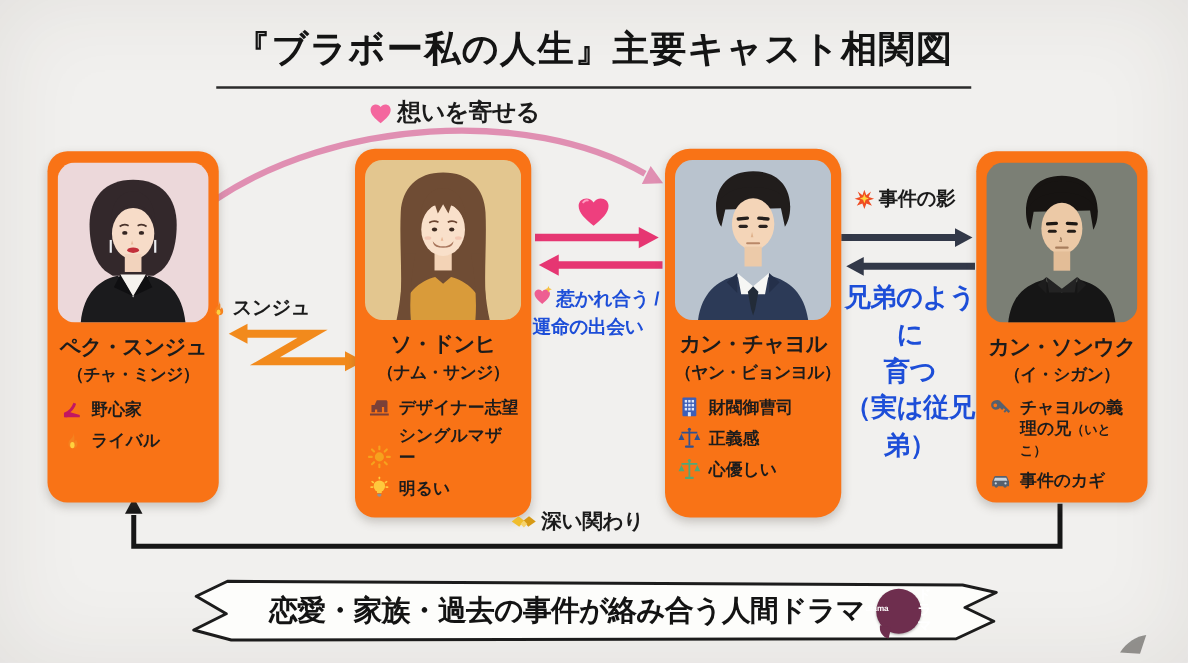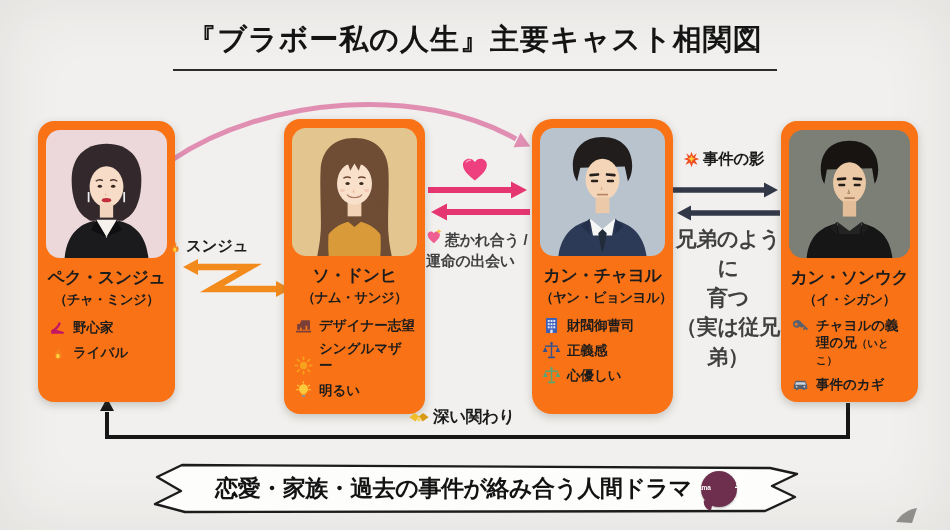--- a/index.html
+++ b/index.html
@@ -20,21 +20,21 @@
   .traits{margin-top:9px;padding:0 2px;}
   .trait{display:flex;align-items:flex-end;gap:6px;margin:6px 0;font-size:13.5px;font-weight:700;line-height:1.25;}
   .trait.multi{align-items:flex-start;}
   .ticon{width:19px;height:19px;flex:0 0 19px;display:inline-flex;}
   .ticon svg{width:100%;height:100%;}
   .tsmall{font-size:10.5px;font-weight:700;}
   
   .lbl{position:absolute;display:flex;align-items:center;gap:3px;font-weight:800;color:#1b1b1b;letter-spacing:-.3px;}
   .lbl .ic{display:inline-flex;}
   .lbl .ic svg{display:block;}
-  .lbl-col{position:absolute;font-weight:800;color:#404040;letter-spacing:-.3px;line-height:1.4;}
+  .lbl-col{position:absolute;font-weight:800;color:#1d4ed8;letter-spacing:-.3px;line-height:1.4;}
   .overlay{position:absolute;left:0;top:0;width:950px;height:530px;pointer-events:none;}
   
   .banner{position:absolute;left:152px;top:461px;width:648px;height:55px;}
   .banner svg.ribbon{position:absolute;left:0;top:0;width:100%;height:100%;}
   .banner .brow{position:absolute;left:0;top:0;width:100%;height:100%;display:flex;align-items:center;justify-content:center;gap:9px;}
   .banner .btext{font-size:23px;font-weight:800;letter-spacing:-.5px;color:#131313;}
   .badge{width:36px;height:36px;border-radius:50%;background:#6e2e4e;display:flex;
          align-items:center;justify-content:center;color:#fff;position:relative;flex:0 0 36px;
          box-shadow:0 1px 2px rgba(0,0,0,.3);gap:23px;}
   .badge:after{content:"";position:absolute;left:2px;bottom:-3px;width:9px;height:9px;background:#6e2e4e;
@@ -315,20 +315,28 @@
               <path d="M6.3 9.2h11.4l1.2 3H5.1z" fill="#ccd3da"></path>
               <circle cx="7.1" cy="14.8" r="1.1" fill="#ccd3da"></circle>
               <circle cx="16.9" cy="14.8" r="1.1" fill="#ccd3da"></circle>
             </svg>
         </span>
         <span class="tlabel">事件のカギ</span>
       </div>
     </div>
   </div>
 
+  <div class="lbl" style="left:294px;top:77px;font-size:19px;">
+    <span class="ic">
+      <svg width="21" height="21" viewBox="0 0 24 24">
+          <path d="M12 21.2C6.8 16.9 2.8 13.4 2.8 8.9 2.8 6 5 4 7.7 4c1.8 0 3.3 1 4.3 2.5C13 5 14.5 4 16.3 4 19 4 21.2 6 21.2 8.9c0 4.5-4 8-9.2 12.3z" fill="#f4679e"></path>
+        </svg>
+    </span>
+    <span>想いを寄せる</span>
+  </div>
 
   <div class="lbl" style="left:166px;top:236px;font-size:15.5px;">
     <span class="ic">
       <svg width="17" height="17" viewBox="0 0 24 24">
           <path d="M12.6 2c2 4 .5 6.2-1 7.7s-3.1 3-3.1 5.5a4.6 4.6 0 009.2.3c0-1.8-.7-3.4-1.7-4.6-.2 1-.8 1.8-1.7 2.2.7-3 .3-7.1-1.7-11.1z" fill="#f5821f"></path>
           <ellipse cx="12.5" cy="16.6" rx="2.2" ry="3.1" fill="#ffd23e"></ellipse>
         </svg>
     </span>
     <span>スンジュ</span>
   </div>

